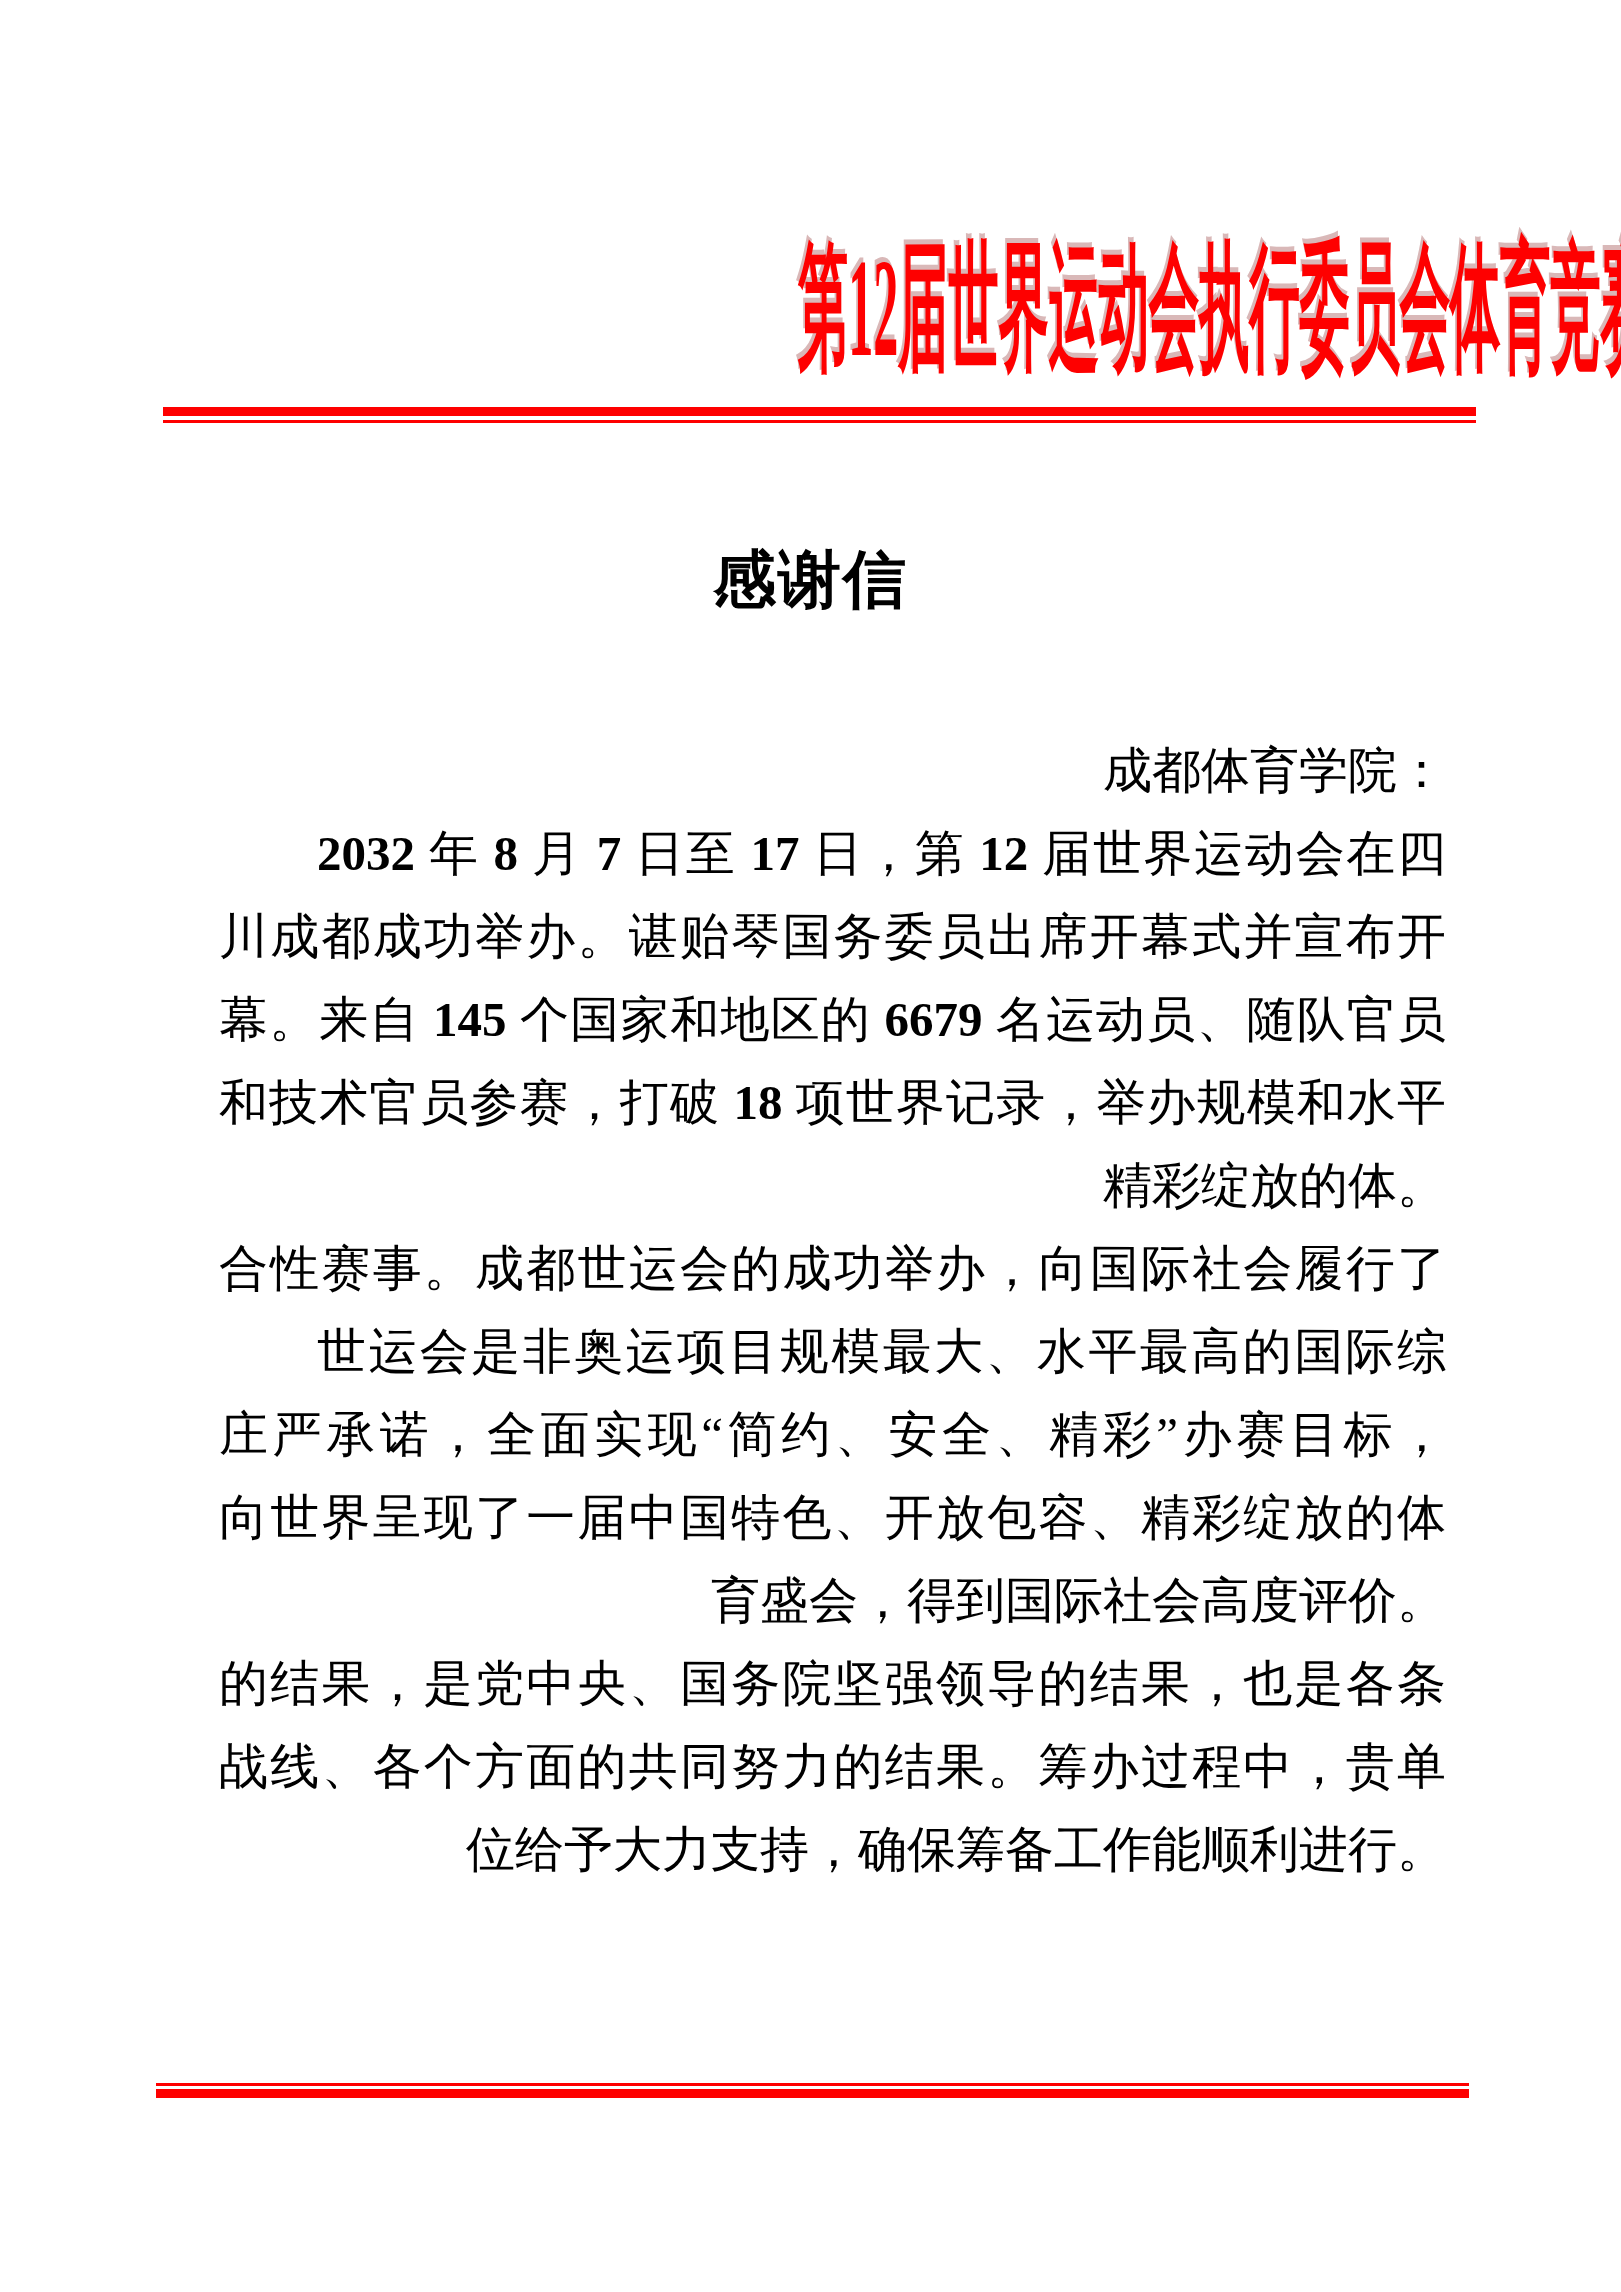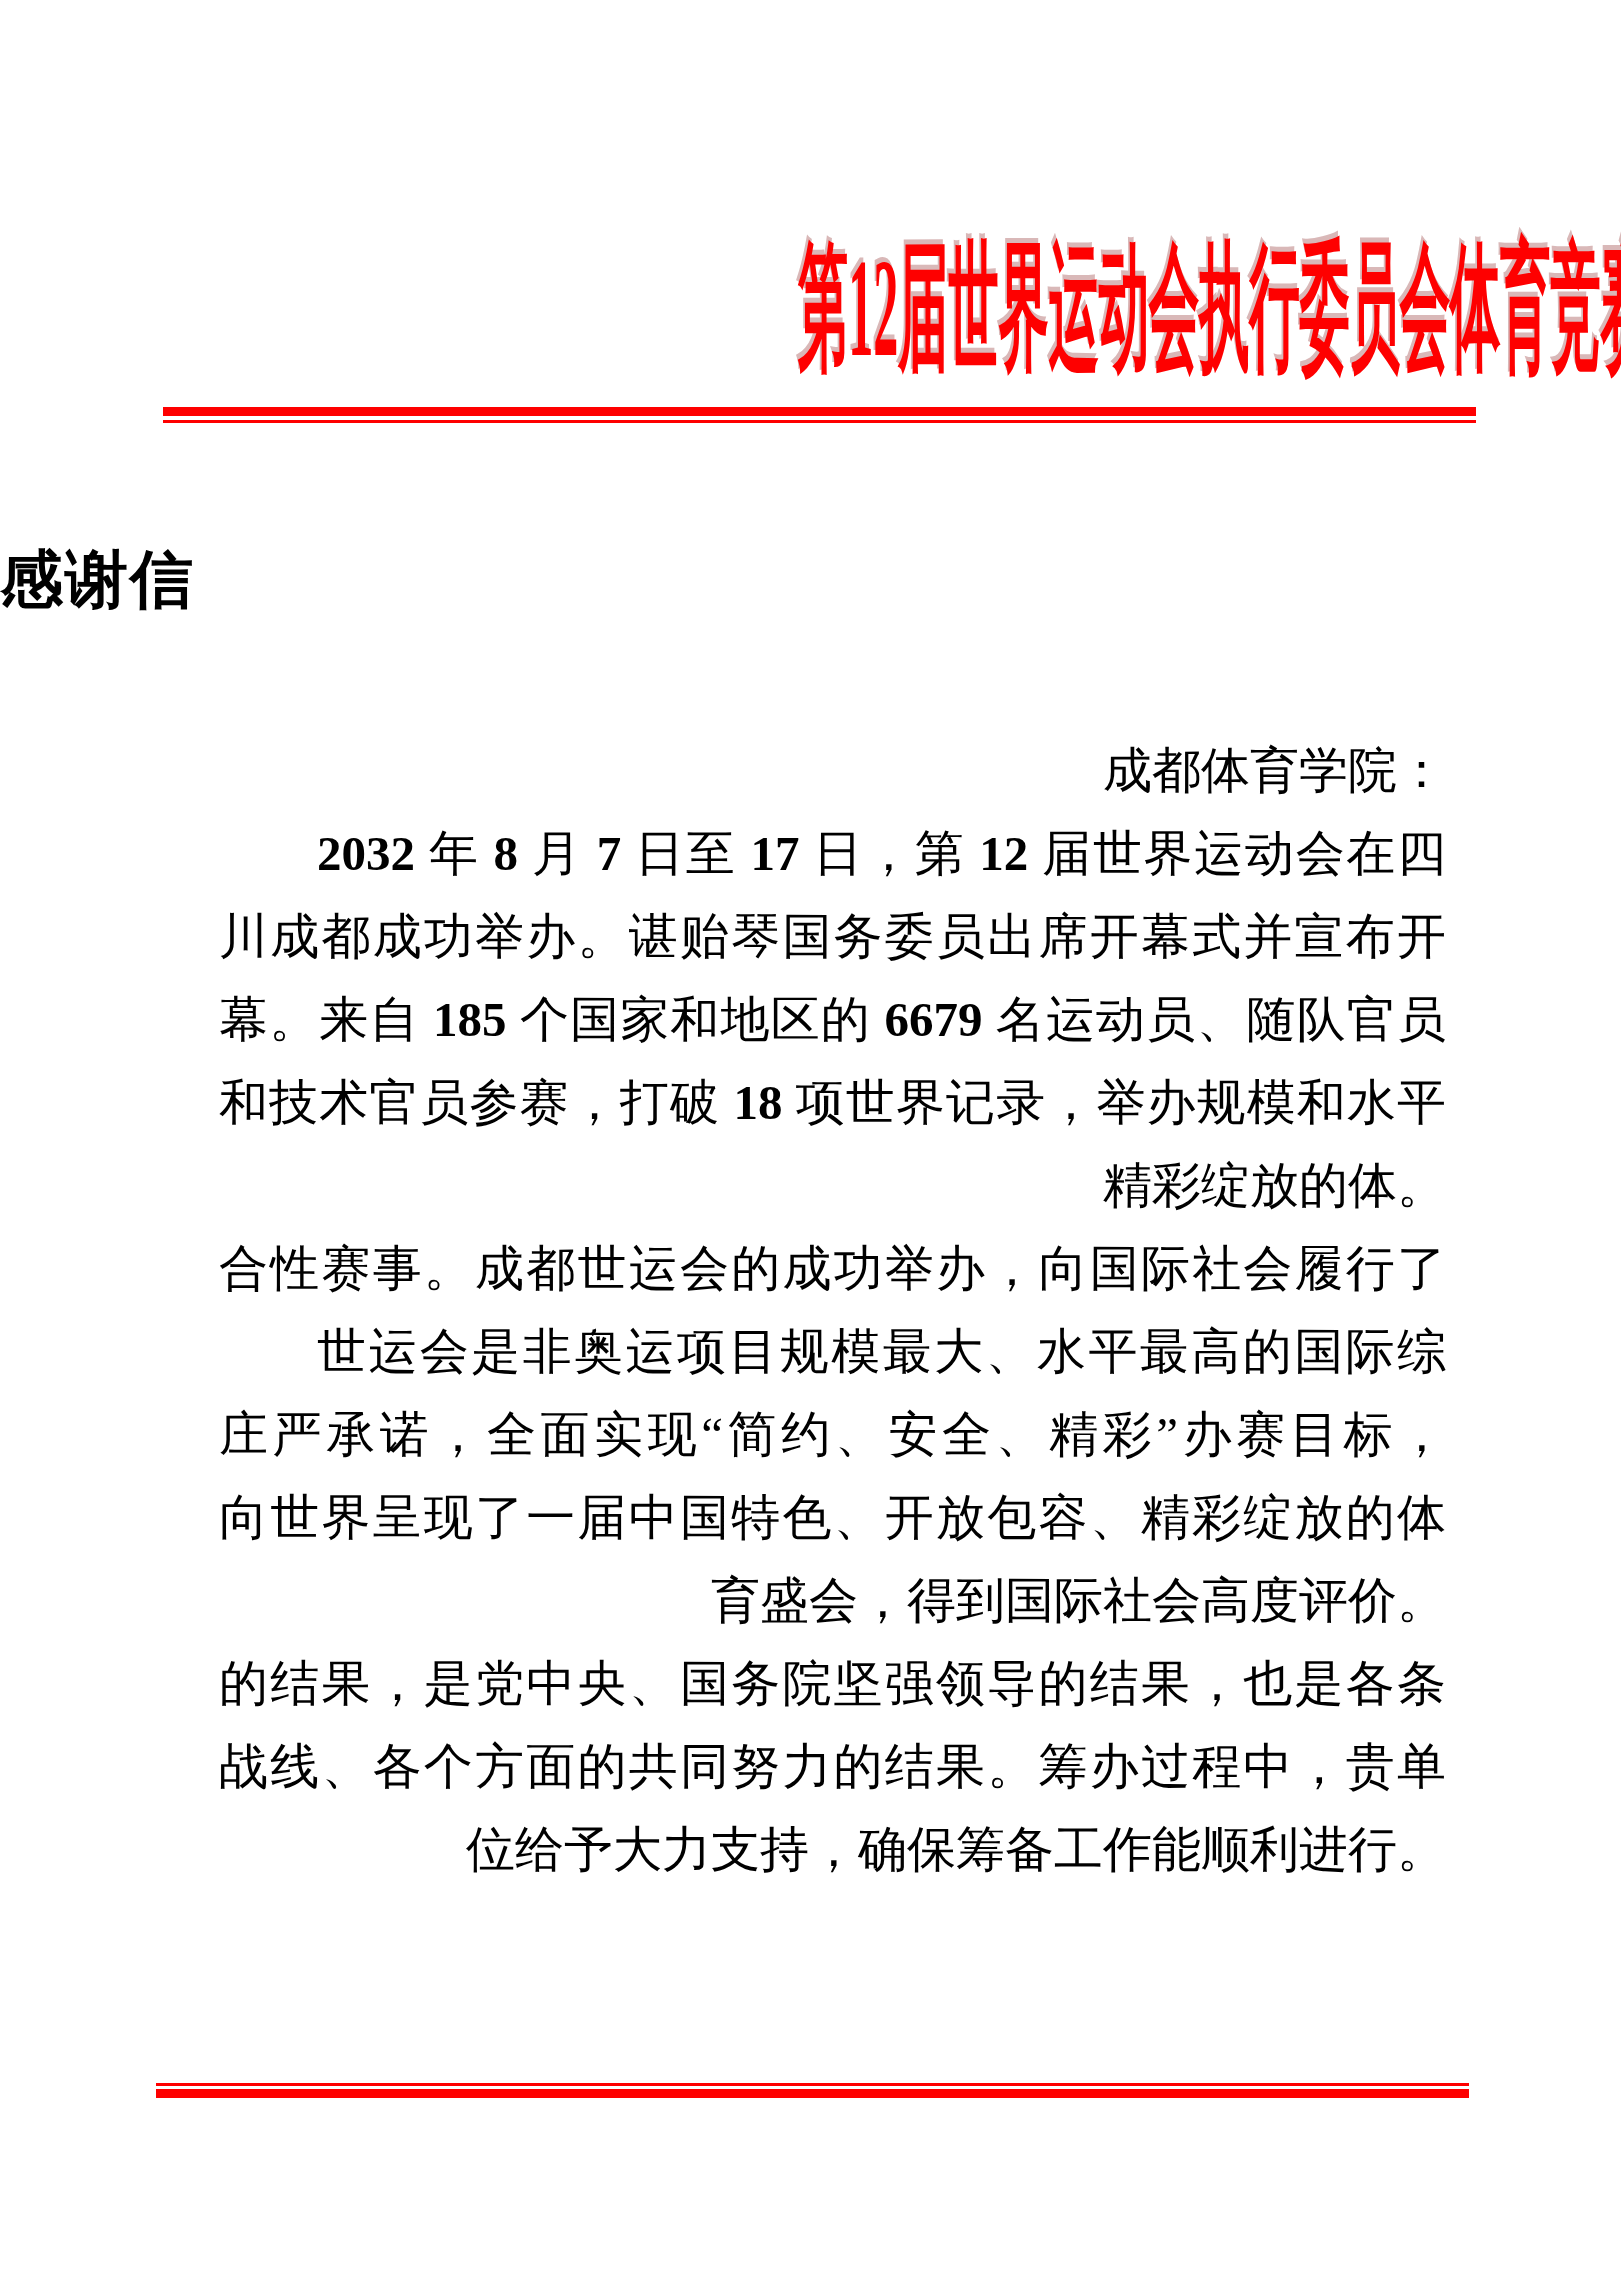--- a/index.html
+++ b/index.html
@@ -45,21 +45,21 @@
   .rule.head-thin  { top: 420px; left: 163px; width: 1313px; height: 2.9px; }
   .rule.foot-thin  { top: 2083px; left: 156px; width: 1313px; height: 2.9px; }
   .rule.foot-thick { top: 2089px; left: 156px; width: 1313px; height: 8.8px; }
 
   
   .doc-title {
     position: absolute;
     top: 537px;
     left: 0;
     width: 100%;
-    text-align: left;
+    text-align: center;
     font-size: 63px;
     font-weight: bold;
     color: #000000;
     letter-spacing: 2px;
   }
 
   
   .body-block {
     position: absolute;
     top: 729px;
@@ -99,21 +99,21 @@
 
   <div class="rule head-thick"></div>
   <div class="rule head-thin"></div>
 
   <div class="doc-title">感谢信</div>
 
   <div class="body-block" id="body-lines">
       <div class="line">成都体育学院：</div>
       <div class="line indent justify"><b>2032</b> 年 <b>8</b> 月 <b>7</b> 日至 <b>17</b> 日，第 <b>12</b> 届世界运动会在四</div>
       <div class="line justify">川成都成功举办。谌贻琴国务委员出席开幕式并宣布开</div>
-      <div class="line justify">幕。来自 <b>185</b> 个国家和地区的 <b>6679</b> 名运动员、随队官员</div>
+      <div class="line justify">幕。来自 <b>145</b> 个国家和地区的 <b>6679</b> 名运动员、随队官员</div>
       <div class="line justify">和技术官员参赛，打破 <b>18</b> 项世界记录，举办规模和水平</div>
       <div class="line">精彩绽放的体。</div>
       <div class="line justify">合性赛事。成都世运会的成功举办，向国际社会履行了</div>
       <div class="line indent justify">世运会是非奥运项目规模最大、水平最高的国际综</div>
       <div class="line justify">庄严承诺，全面实现“简约、安全、精彩”办赛目标，</div>
       <div class="line justify">向世界呈现了一届中国特色、开放包容、精彩绽放的体</div>
       <div class="line">育盛会，得到国际社会高度评价。</div>
       <div class="line justify">的结果，是党中央、国务院坚强领导的结果，也是各条</div>
       <div class="line justify">战线、各个方面的共同努力的结果。筹办过程中，贵单</div>
       <div class="line">位给予大力支持，确保筹备工作能顺利进行。</div>

